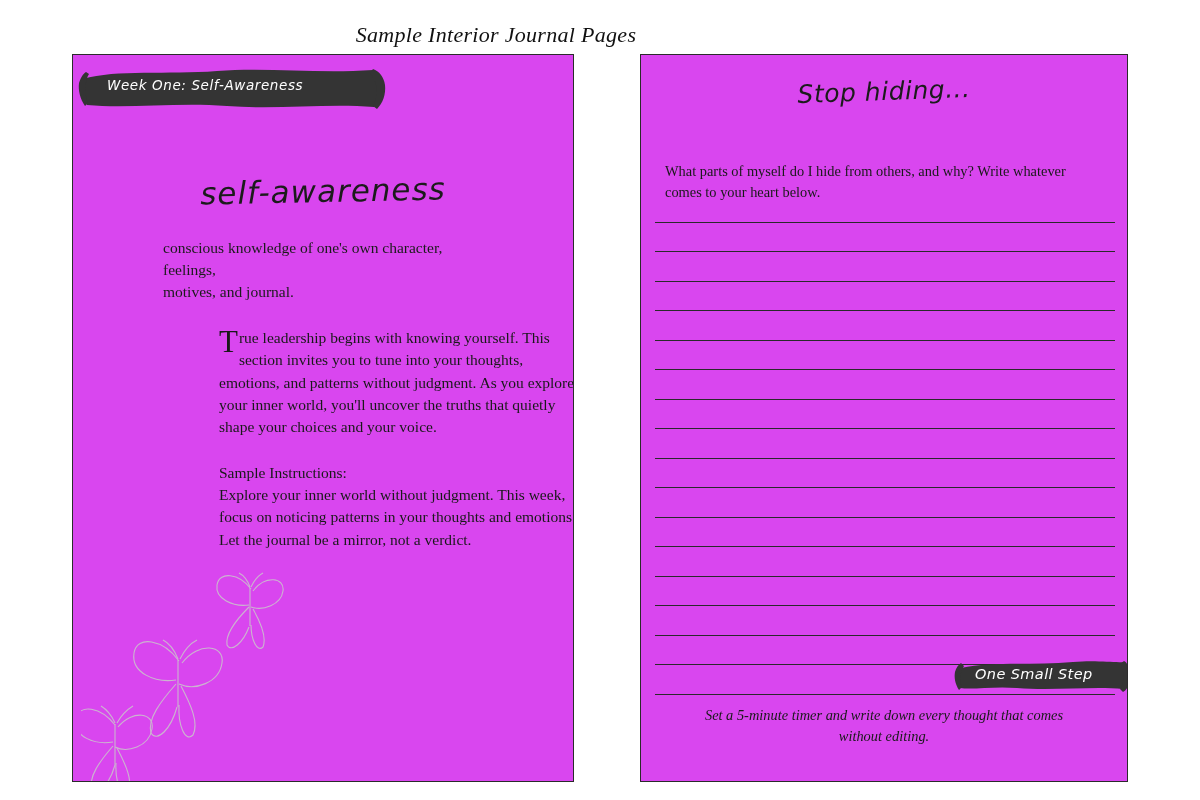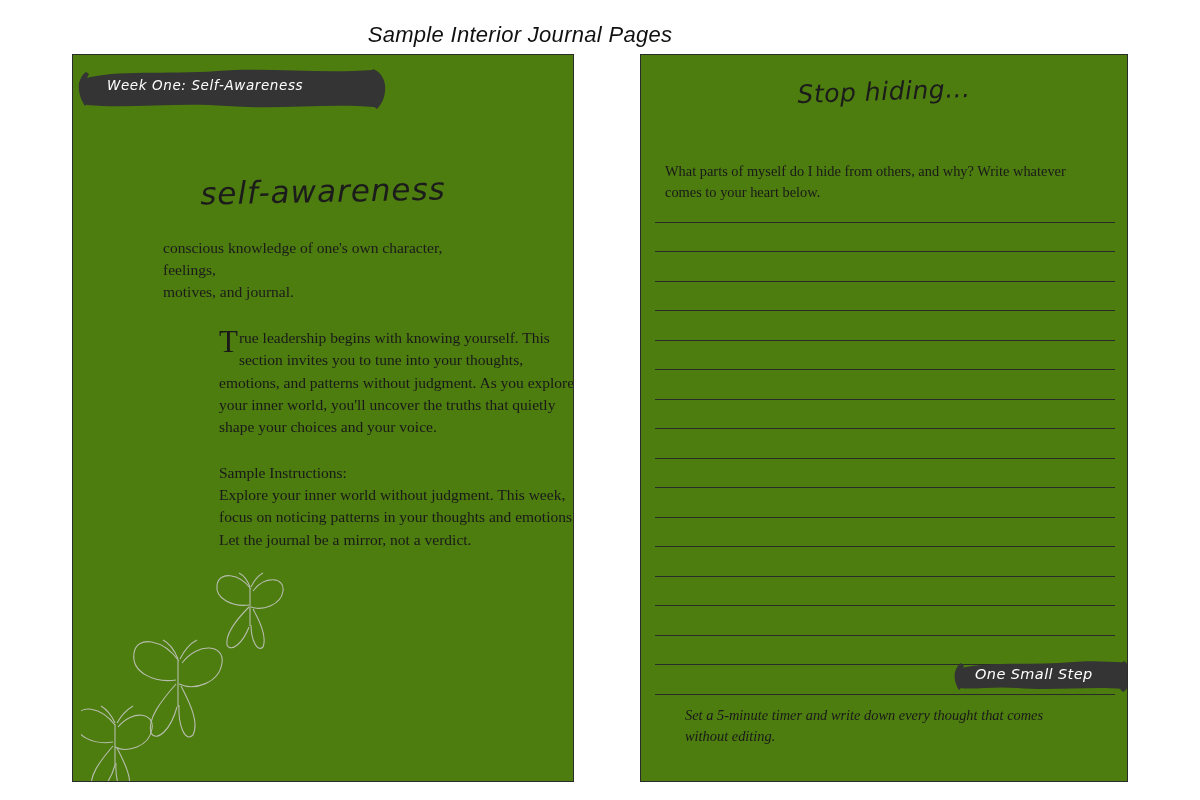--- a/index.html
+++ b/index.html
@@ -16,39 +16,38 @@
     position: relative;
     overflow: hidden;
   }
 
   .page-title {
     position: absolute;
     top: 22px;
     left: 0;
     width: 992px;
     text-align: center;
-    font-family: Liberation Sans, sans-serif;
+    font-family: Liberation Serif, serif;
     font-style: italic;
     font-size: 22px;
     letter-spacing: 0.3px;
     color: #111;
-    margin-left: 24px;
   }
 
   .spread {
     position: absolute;
     top: 54px;
     left: 0;
     width: 1200px;
     height: 730px;
   }
 
   .sheet {
     position: absolute;
-    background: #4d7c0f;
+    background: #d946ef;
     border: 1px solid #2b2b2b;
     top: 0;
     height: 728px;
     overflow: hidden;
   }
   .sheet-left { left: 72px; width: 502px; }
   .sheet-right { left: 640px; width: 488px; }
 
   
   .brush-banner {
@@ -191,21 +190,21 @@
     font-size: 14.5px;
     letter-spacing: 0.4px;
     white-space: nowrap;
   }
 
   .footer-note {
     position: absolute;
     top: 650px;
     left: 44px;
     width: 398px;
-    text-align: left;
+    text-align: center;
     font-style: italic;
     font-size: 14.4px;
     line-height: 21px;
     color: #191919;
   }
 </style>
 </head>
 <body>
 
 <div class="page-title">Sample Interior Journal Pages</div>

